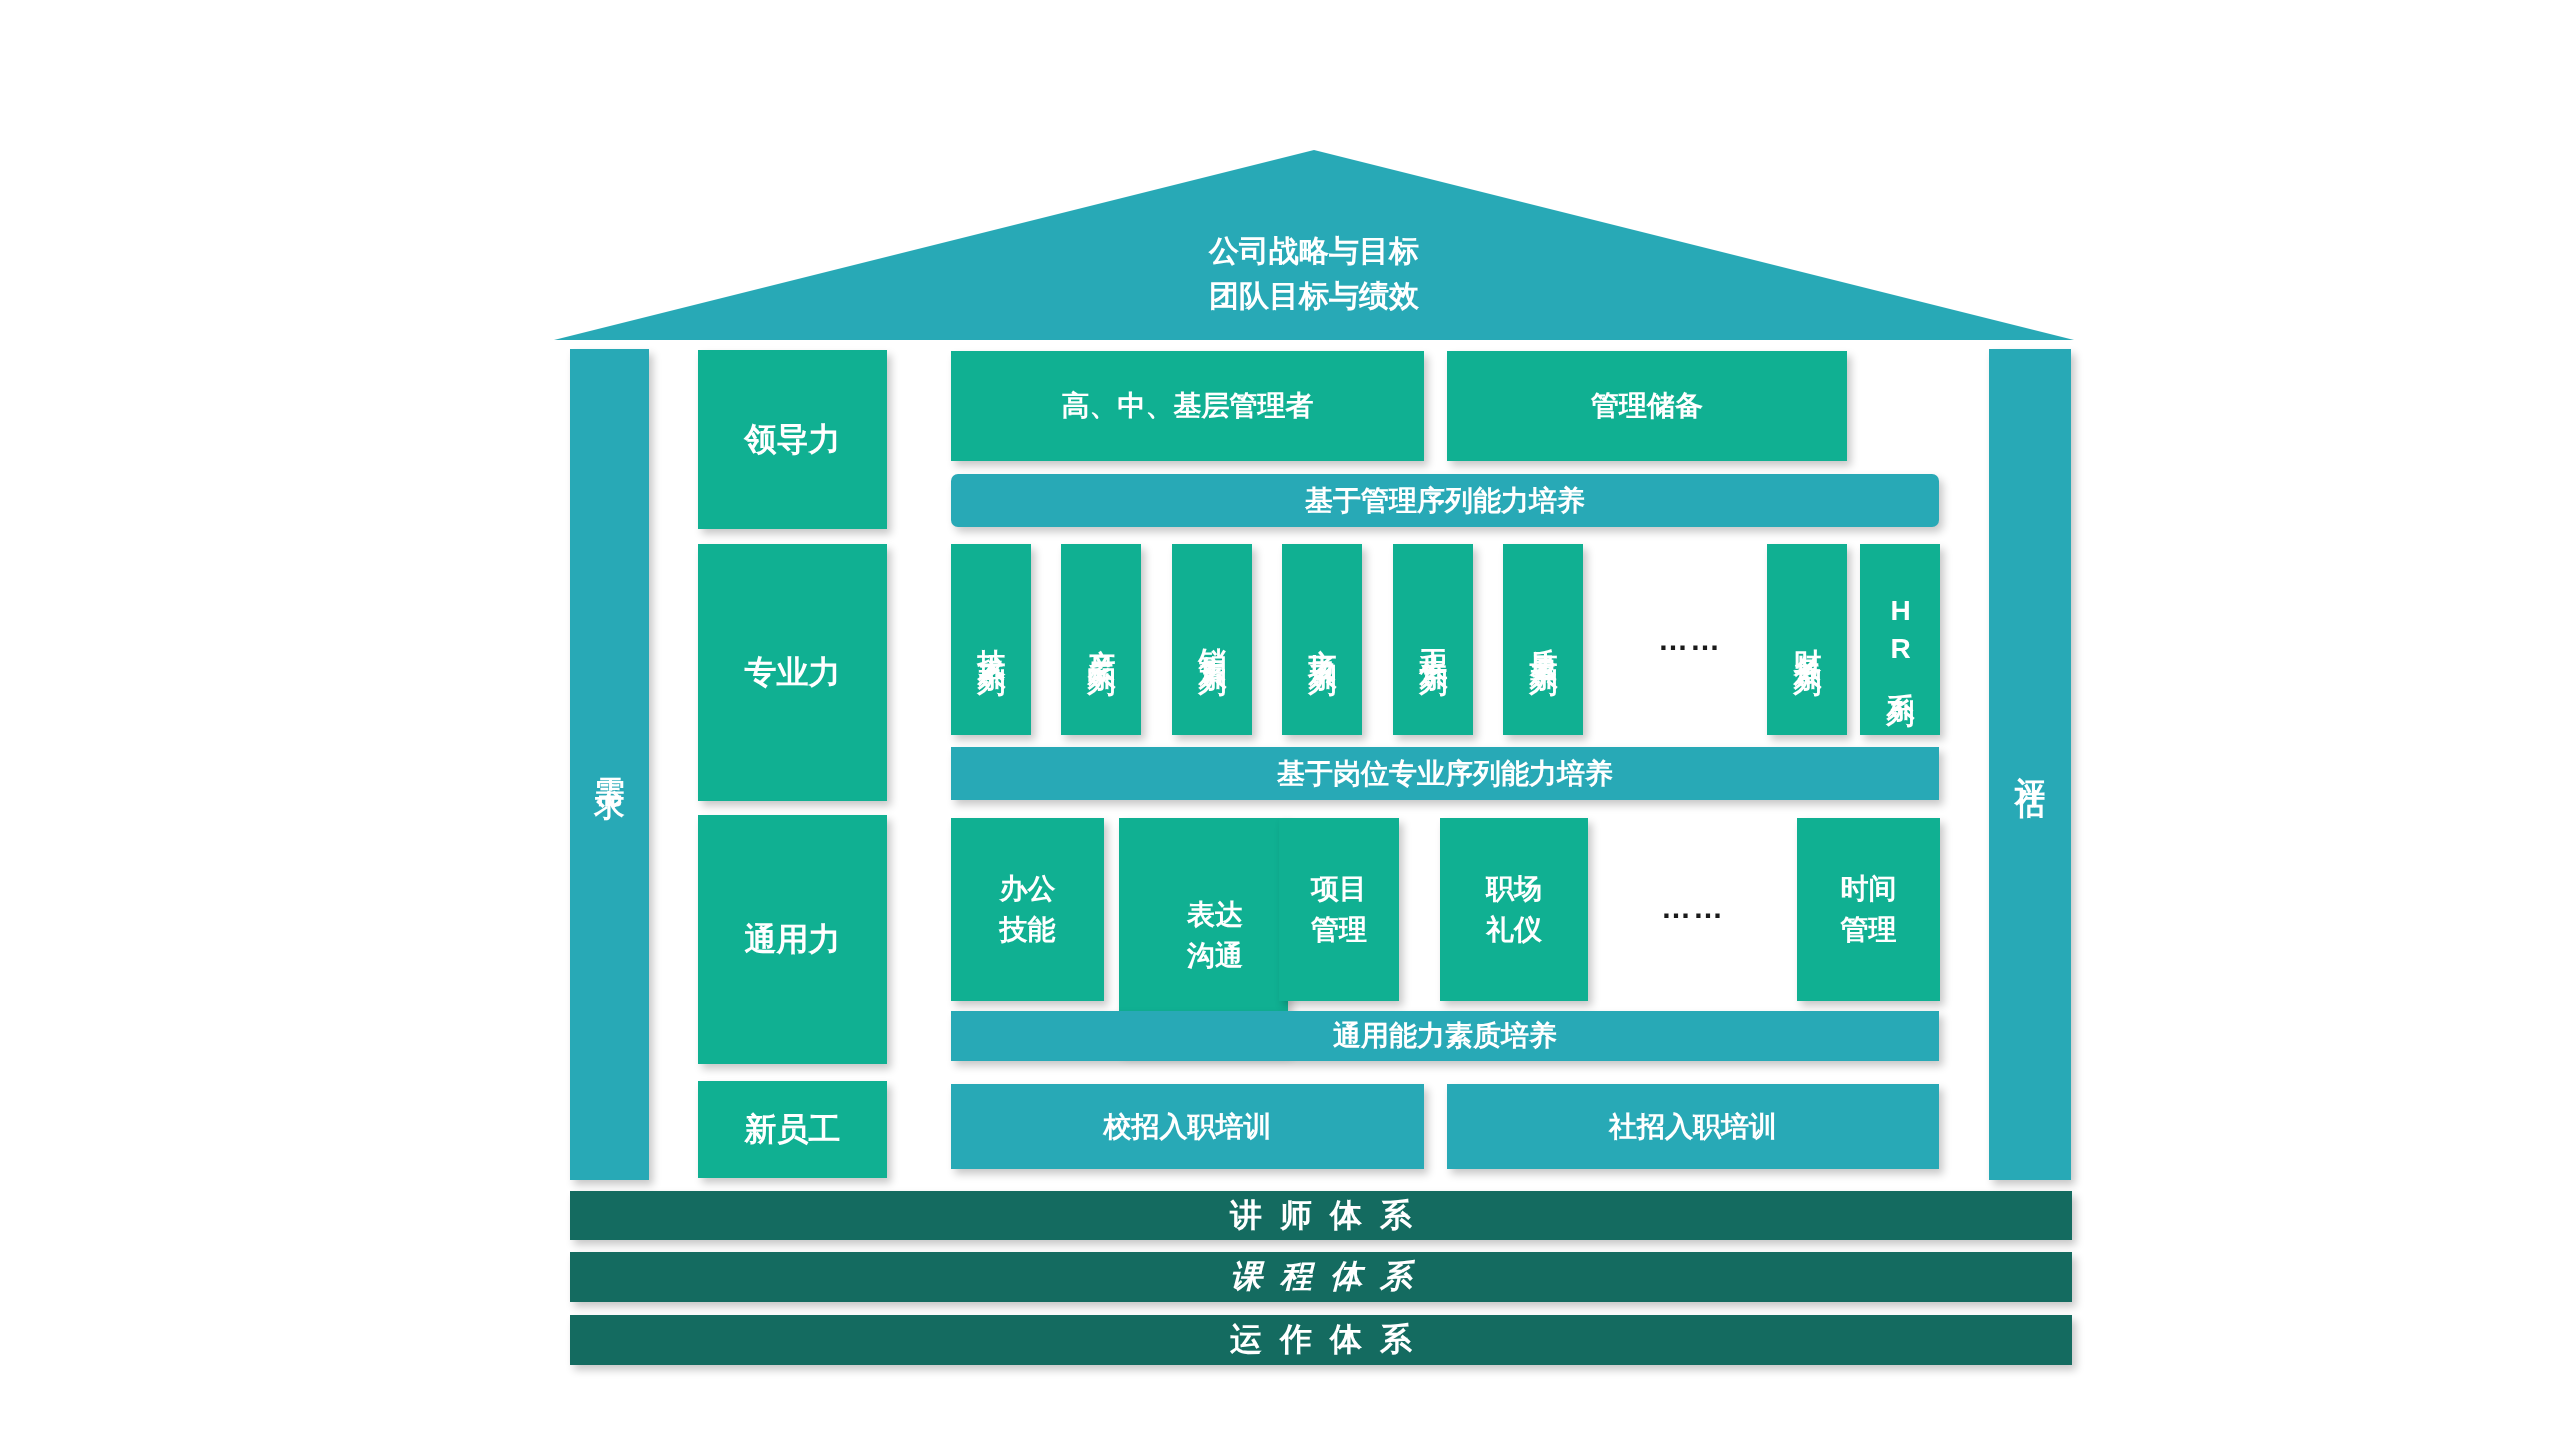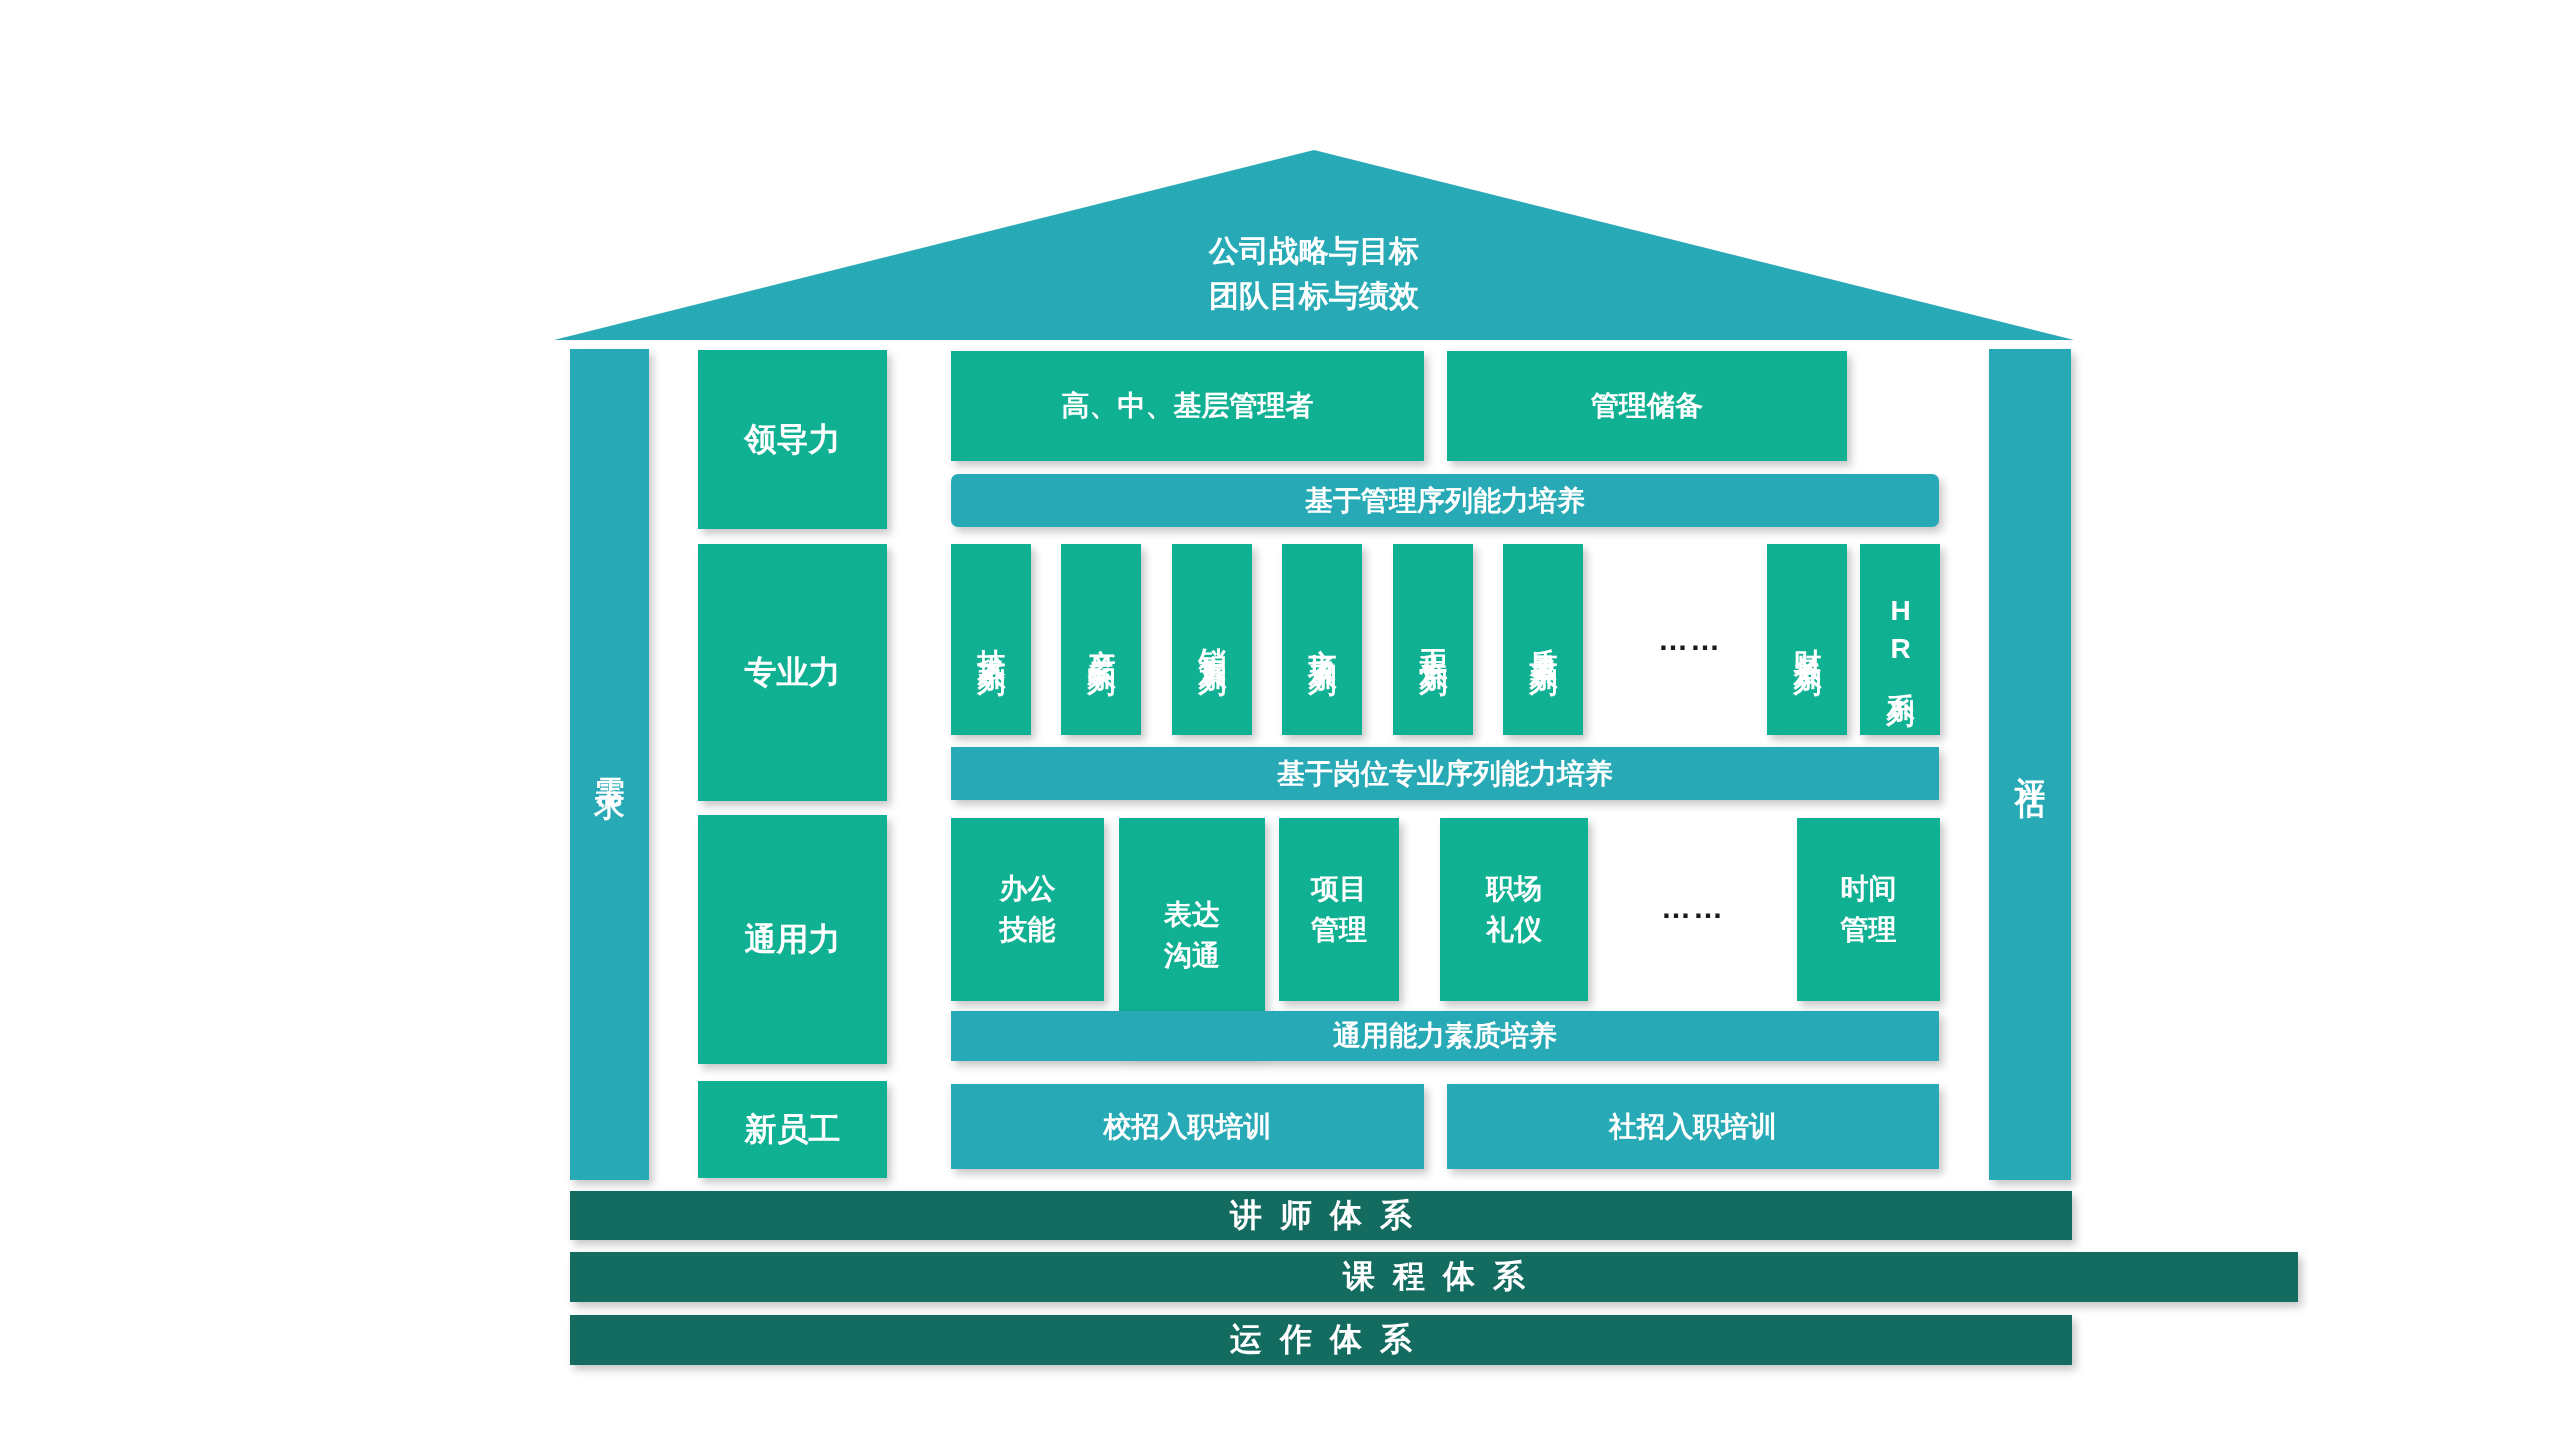--- a/index.html
+++ b/index.html
@@ -138,21 +138,21 @@
     <span>基于岗位专业序列能力培养</span>
   </div>
 
   <div class="box green rowlabel" style="left:698px; top:815px; width:189px; height:249px;">
     <span>通用力</span>
   </div>
 
   <div class="box green blocktext" style="left:951px; top:818px; width:153px; height:183px;">
     <span class="wrap2">办公技能</span>
   </div>
-  <div class="box green blocktext" style="left:1119px; top:818px; width:146px; height:235px;">
+  <div class="box green blocktext" style="left:1119px; top:818px; width:146px; height:235px;padding-left:23px;">
     <span class="wrap2">表达沟通</span>
   </div>
   <div class="box green blocktext" style="left:1279px; top:818px; width:120px; height:183px;">
     <span class="wrap2">项目管理</span>
   </div>
   <div class="box green blocktext" style="left:1440px; top:818px; width:148px; height:183px;">
     <span class="wrap2">职场礼仪</span>
   </div>
 
   <div class="dots" style="left:1693px; top:908px;">……</div>
@@ -171,20 +171,20 @@
   <div class="box teal blocktext" style="left:951px; top:1084px; width:473px; height:85px;">
     <span>校招入职培训</span>
   </div>
   <div class="box teal blocktext" style="left:1447px; top:1084px; width:492px; height:85px;">
     <span>社招入职培训</span>
   </div>
 
   <div class="box dark foundation-bar" style="left:570px; top:1191px; width:1502px; height:49px;">
     <span>讲师体系</span>
   </div>
-  <div class="box dark foundation-bar" style="left:570px; top:1252px; width:1728px; height:50px;">
+  <div class="box dark foundation-bar" style="left:570px; top:1252px; width:1502px; height:50px;font-style:italic;">
     <span>课程体系</span>
   </div>
   <div class="box dark foundation-bar" style="left:570px; top:1315px; width:1502px; height:50px;">
     <span>运作体系</span>
   </div>
 
 </div>
 
 </body></html>

